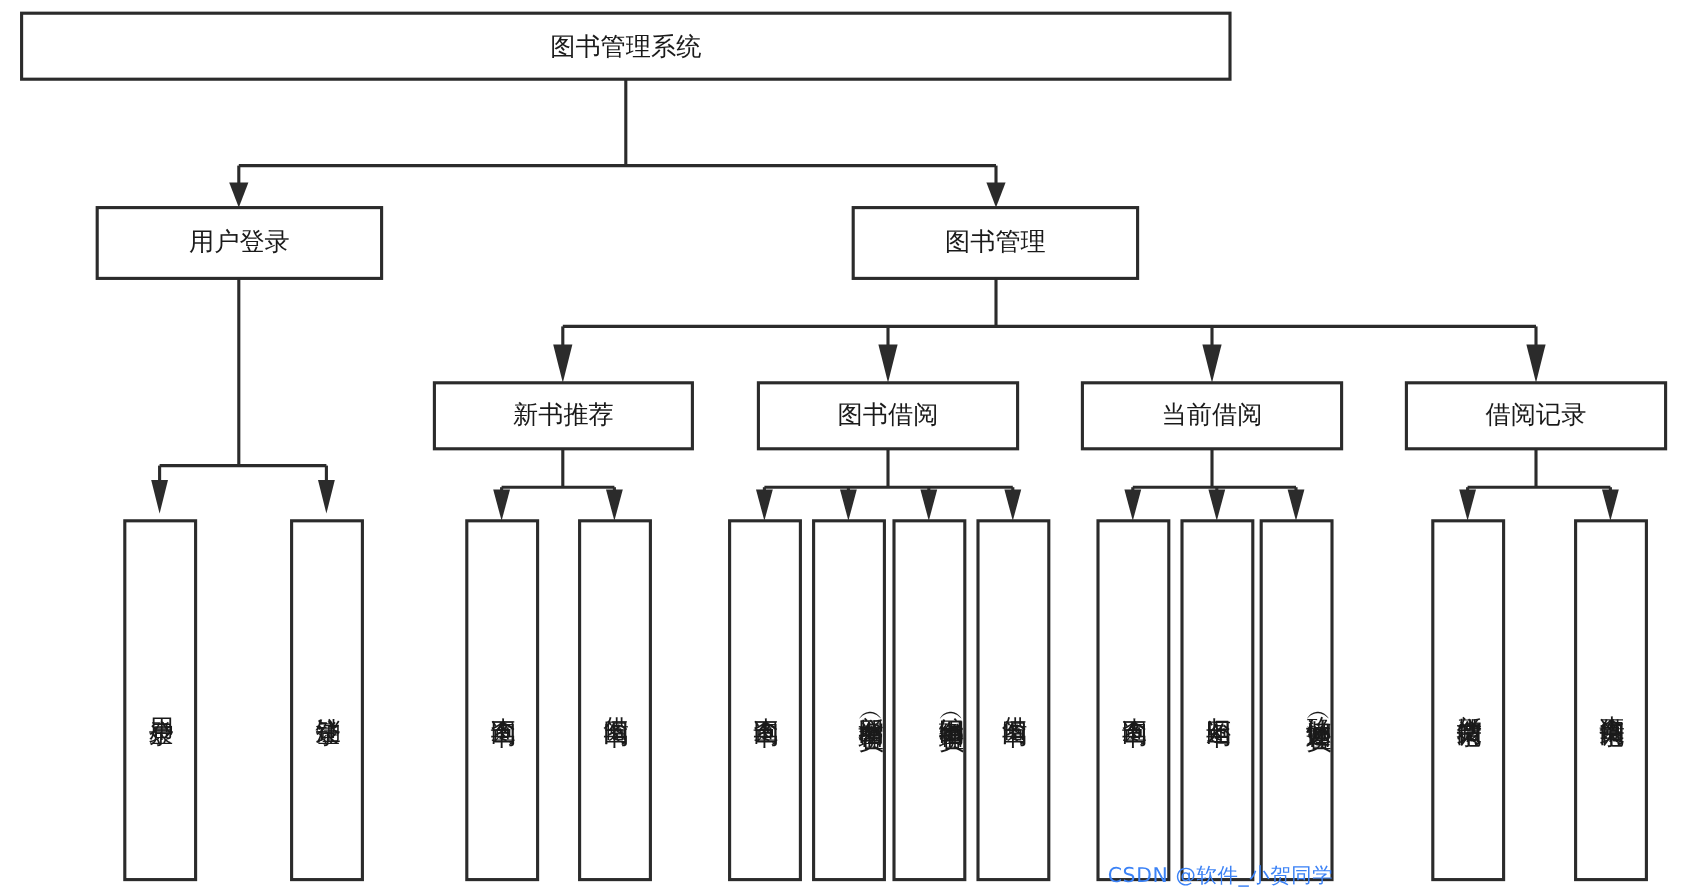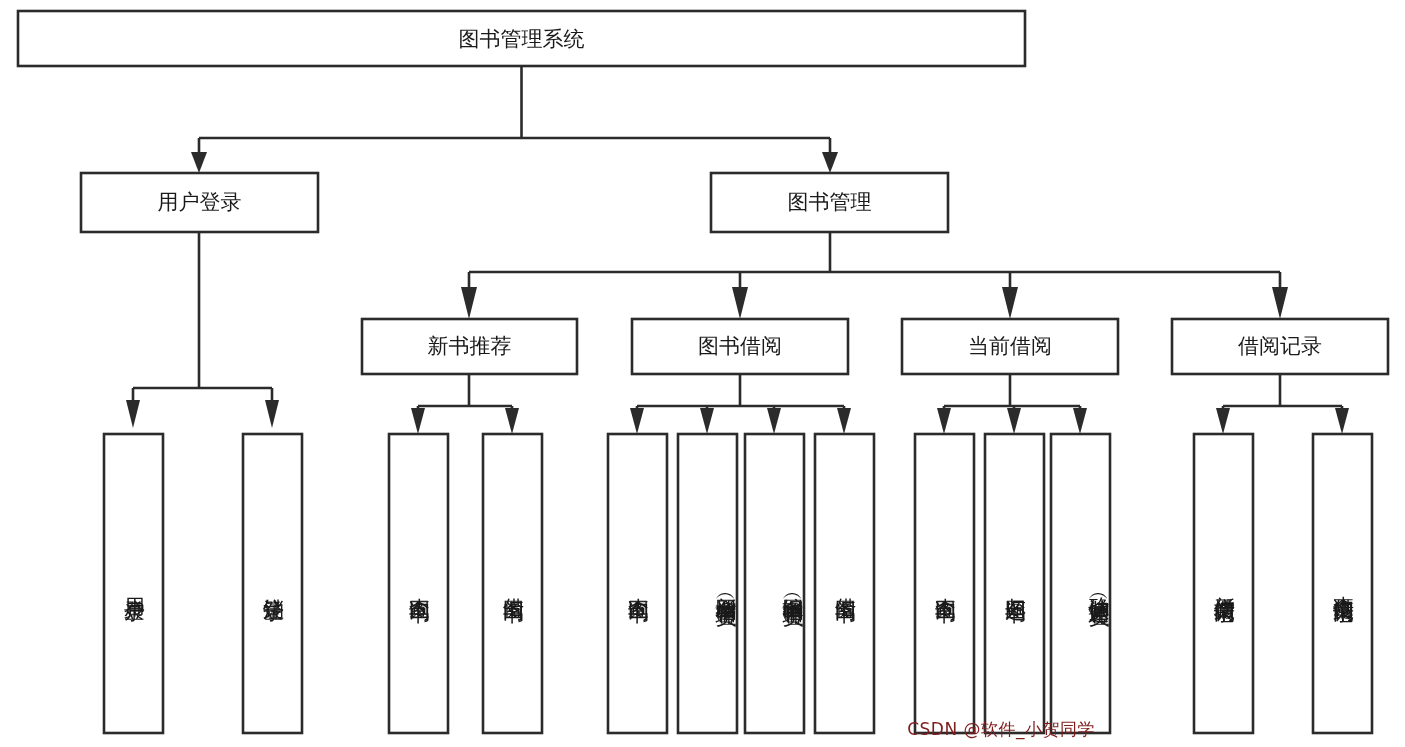--- a/index.html
+++ b/index.html
@@ -58,25 +58,25 @@
     font-size: 21px;
     line-height: 1.14;
     color: #1a1a1a;
     letter-spacing: 1.5px;
     text-align: center;
     white-space: nowrap;
     pointer-events: none;
   }
   .watermark {
     position: absolute;
-    right: 16px;
+    right: 0;
     bottom: 6px;
     font-family: "DejaVu Sans", "Liberation Sans", sans-serif;
     font-size: 17px;
-    color: #7f1d1d;
+    color: #3b82f6;
     white-space: nowrap;
     letter-spacing: 0.5px;
   }
 </style>
 </head>
 <body>
 
 <div id="diagram-root">
 
   <svg id="tree-svg" viewBox="0 0 1405 747">

